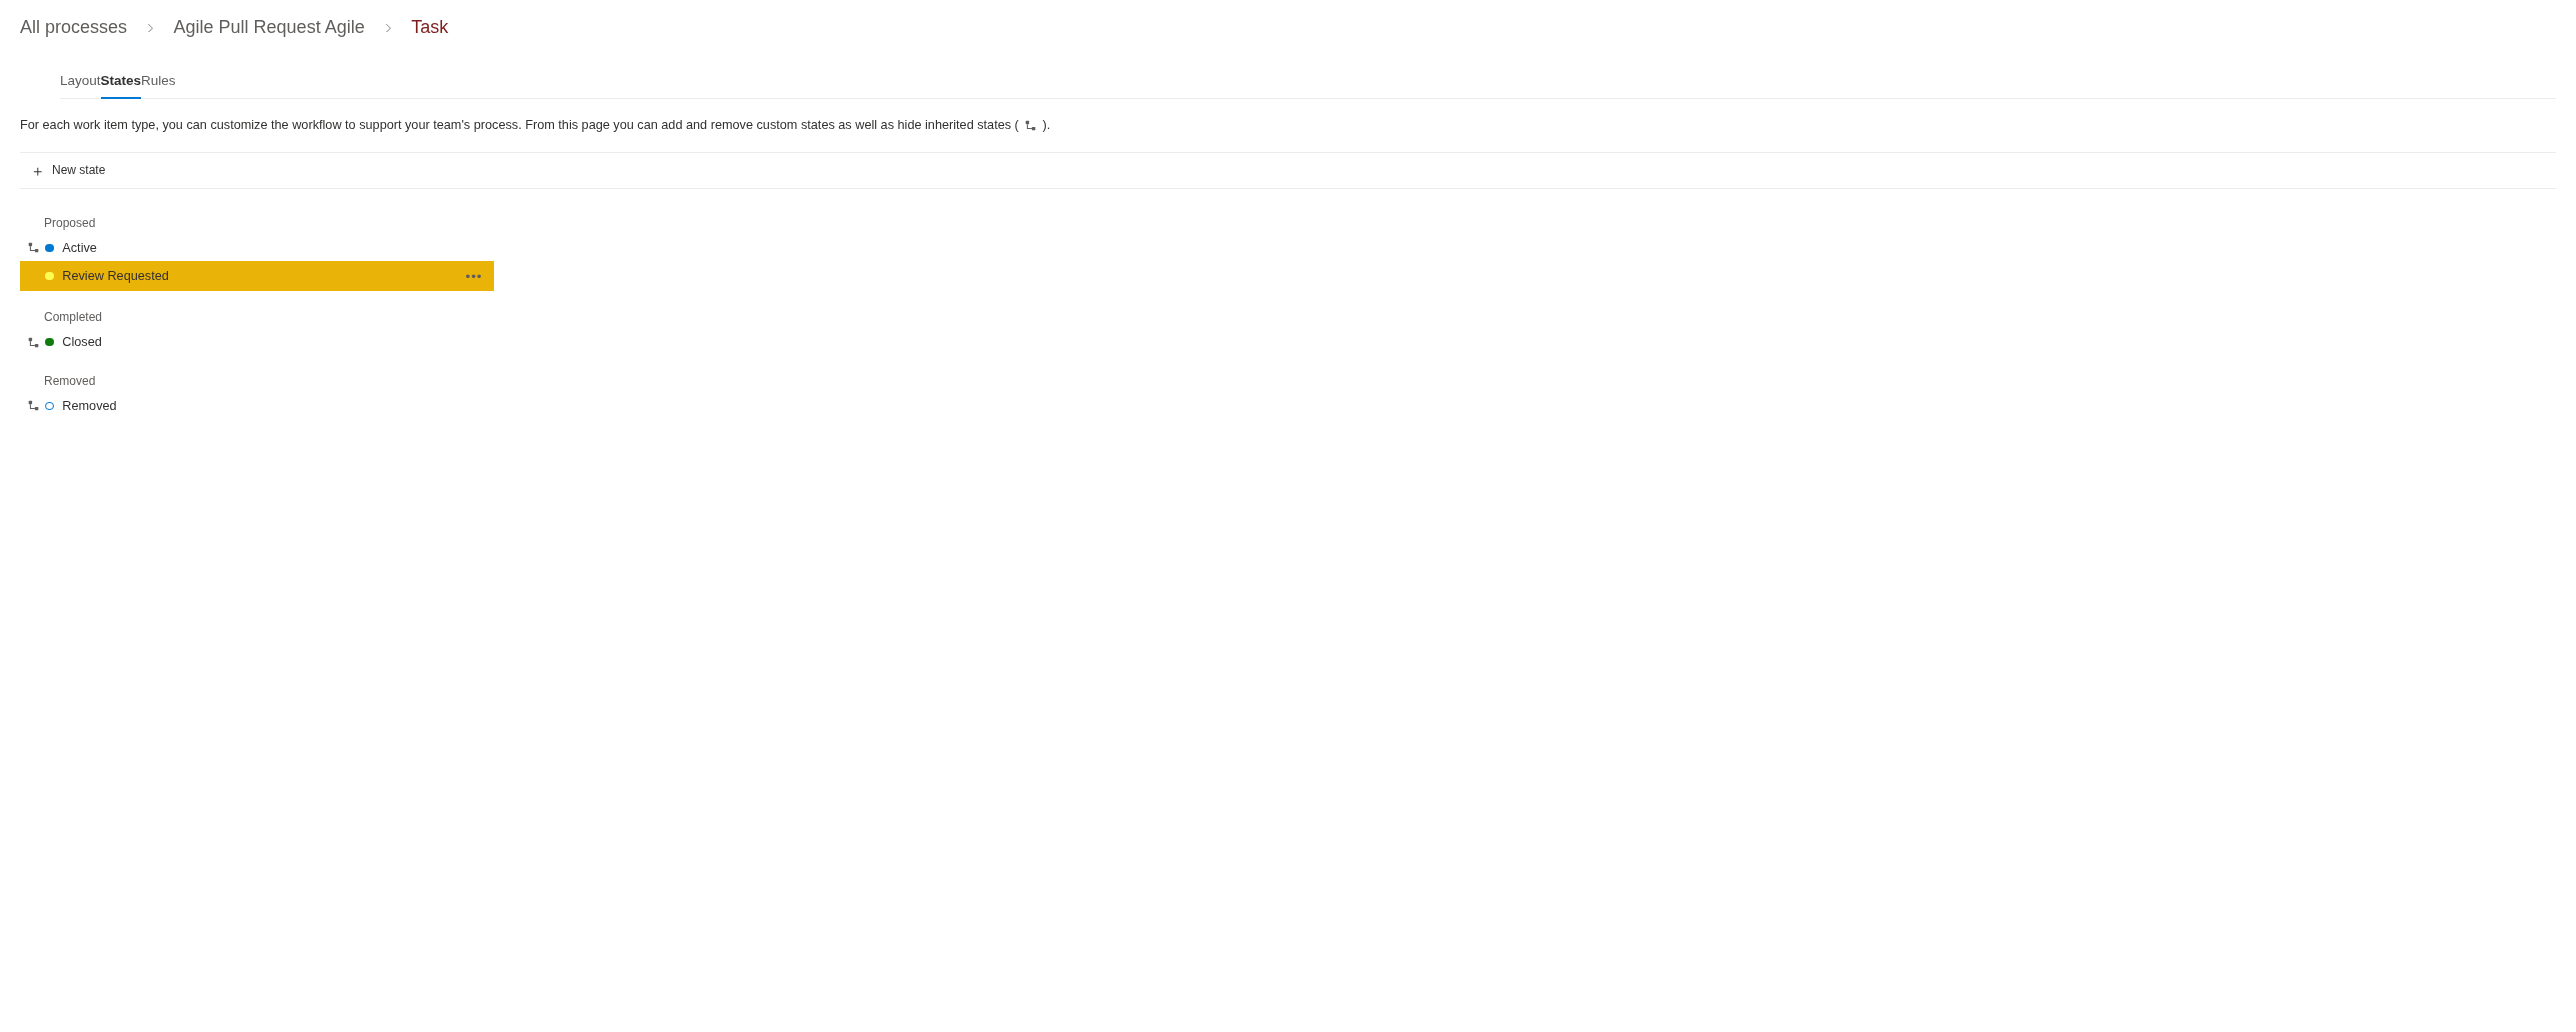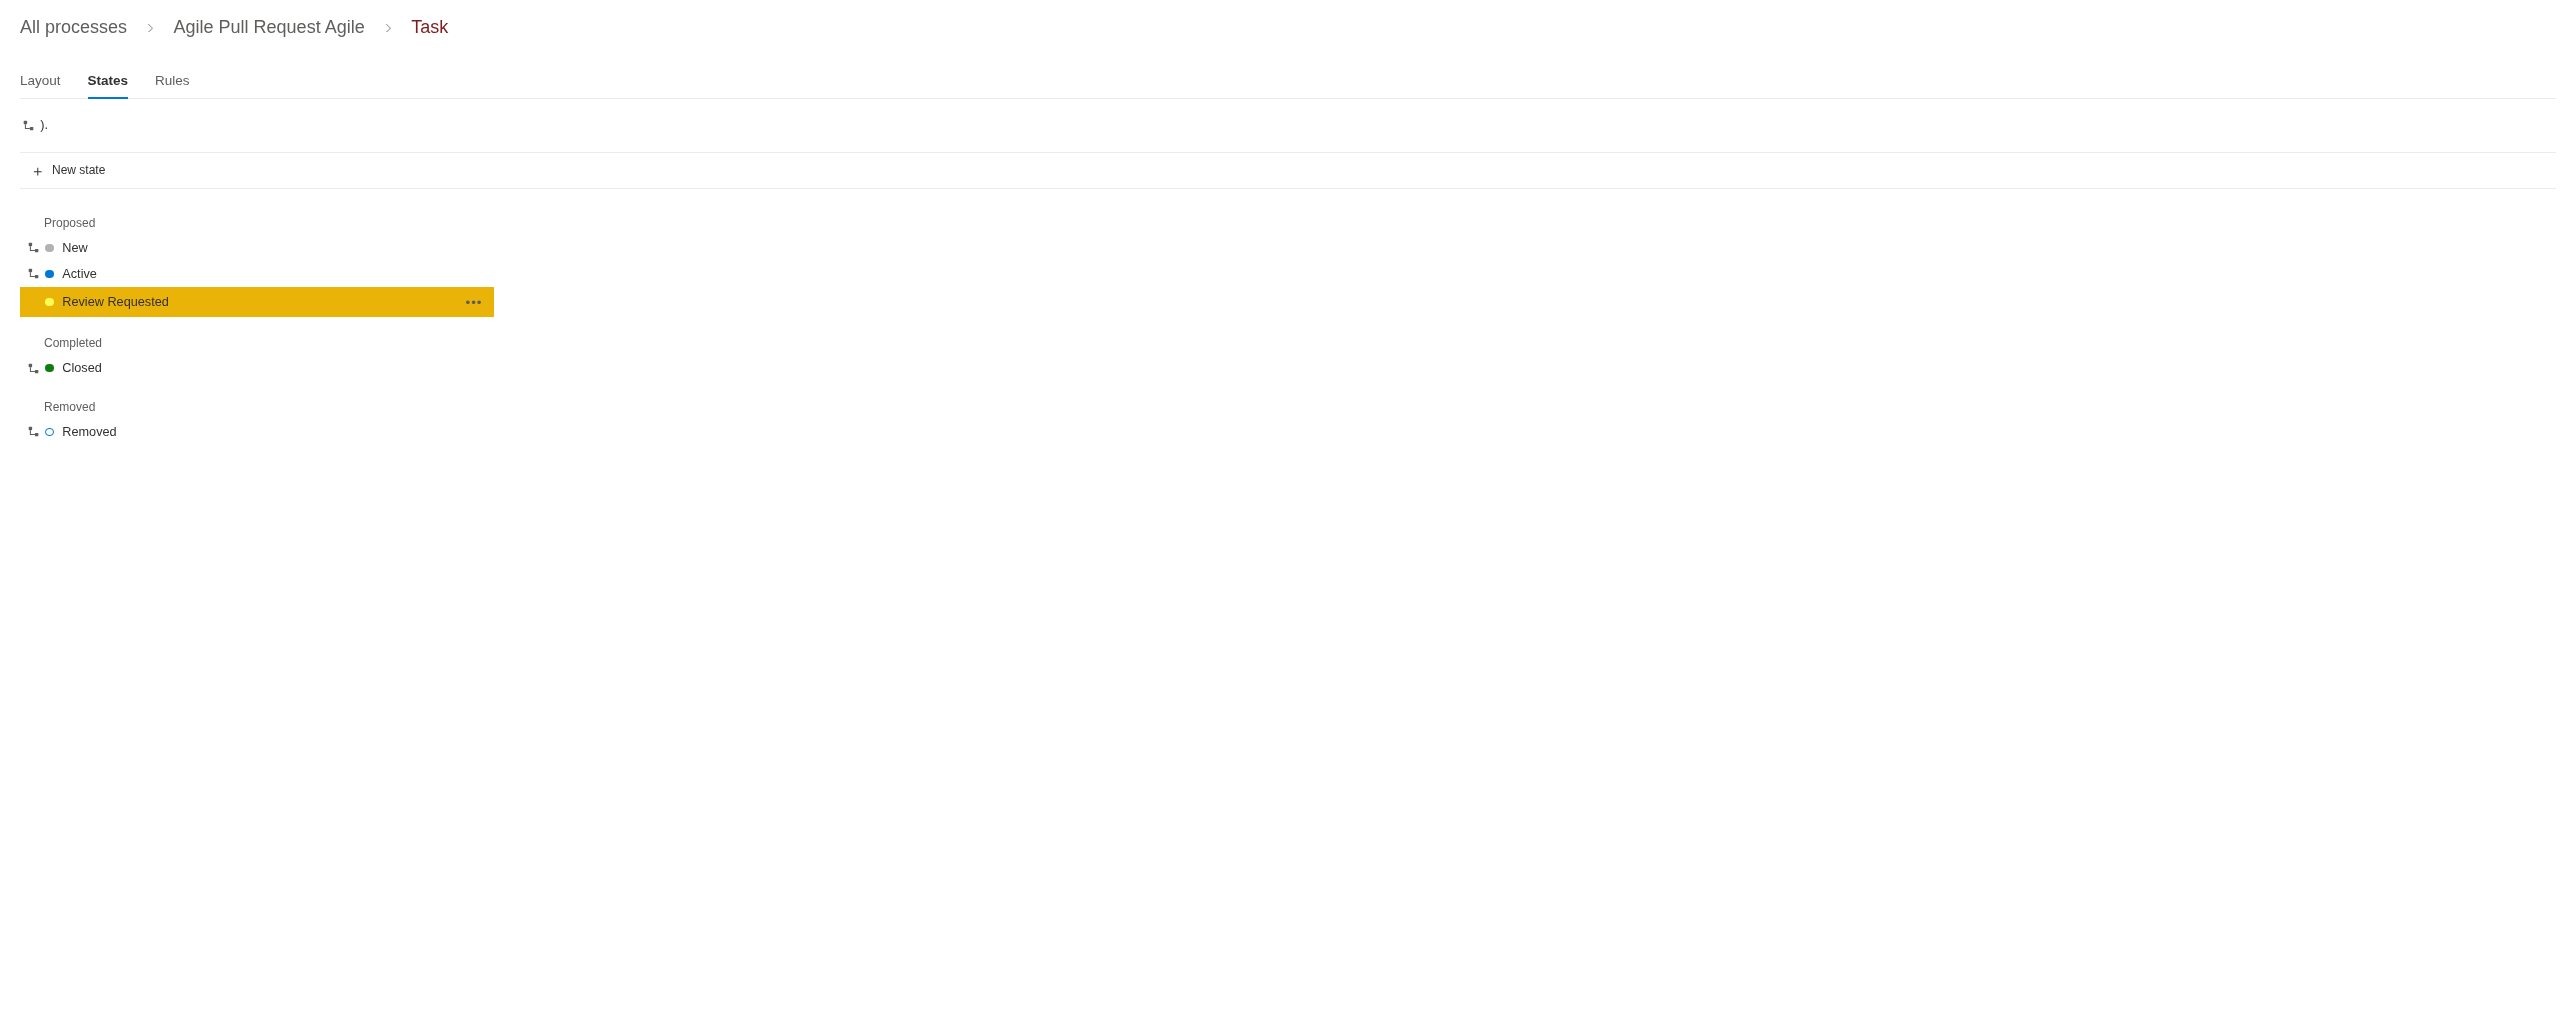--- a/index.html
+++ b/index.html
@@ -29,23 +29,23 @@
     }
     .breadcrumb-sep {
       color: #a19f9d;
       font-size: 13.5px;
     }
     .breadcrumb-current {
       color: #7f1d1d;
     }
     .tabs {
       display: flex;
-      gap: 27px;
       border-bottom: 0.8px solid #edebe9;
       margin-bottom: 17px;
+      margin-left: 40px;
     }
     .tab {
       padding: 0 0 8.5px 0;
       font-size: 13.5px;
       color: #605e5c;
       cursor: pointer;
       border-bottom: 2.5px solid transparent;
       margin-bottom: -0.8px;
     }
     .tab.active {
@@ -172,20 +172,21 @@
   <span class="breadcrumb-current">Task</span>
 </div>
 
 <div class="tabs" id="tabs-container">
     <div class="tab">Layout</div>
     <div class="tab active">States</div>
     <div class="tab">Rules</div>
   </div>
 
 <div class="description">
+  <span>For each work item type, you can customize the workflow to support your team's process. From this page you can add and remove custom states as well as hide inherited states (</span>
   <span class="inherit-icon" style="margin:0 1.7px;">
     <svg class="inherit-svg" width="11" height="11" viewBox="0 0 16 16">
         <rect x="1" y="1" width="5" height="5" rx="1"></rect>
         <rect x="10" y="10" width="5" height="5" rx="1"></rect>
         <path d="M3.5 6 L3.5 12.5 L10 12.5" stroke="#605e5c" stroke-width="1.5" fill="none"></path>
       </svg>
   </span>
   <span>).</span>
 </div>
 
@@ -199,31 +200,20 @@
 <div class="states-list" id="states-container">
     <div class="category-header">Proposed</div>
     <div class="state-row">
       <span class="inherit-icon">
         <svg class="inherit-svg" width="11" height="11" viewBox="0 0 16 16">
           <rect x="1" y="1" width="5" height="5" rx="1"></rect>
           <rect x="10" y="10" width="5" height="5" rx="1"></rect>
           <path d="M3.5 6 L3.5 12.5 L10 12.5" stroke="#605e5c" stroke-width="1.5" fill="none"></path>
         </svg>
       </span>
-      <span class="state-dot" style="background: rgb(178, 178, 178);"></span>
-      <span class="state-name">New</span>
-    </div>
-    <div class="state-row">
-      <span class="inherit-icon">
-        <svg class="inherit-svg" width="11" height="11" viewBox="0 0 16 16">
-          <rect x="1" y="1" width="5" height="5" rx="1"></rect>
-          <rect x="10" y="10" width="5" height="5" rx="1"></rect>
-          <path d="M3.5 6 L3.5 12.5 L10 12.5" stroke="#605e5c" stroke-width="1.5" fill="none"></path>
-        </svg>
-      </span>
       <span class="state-dot" style="background: rgb(0, 120, 212);"></span>
       <span class="state-name">Active</span>
     </div>
     <div class="state-row selected">
       <span class="inherit-icon hidden">
         <svg class="inherit-svg" width="11" height="11" viewBox="0 0 16 16">
           <rect x="1" y="1" width="5" height="5" rx="1"></rect>
           <rect x="10" y="10" width="5" height="5" rx="1"></rect>
           <path d="M3.5 6 L3.5 12.5 L10 12.5" stroke="#605e5c" stroke-width="1.5" fill="none"></path>
         </svg>

